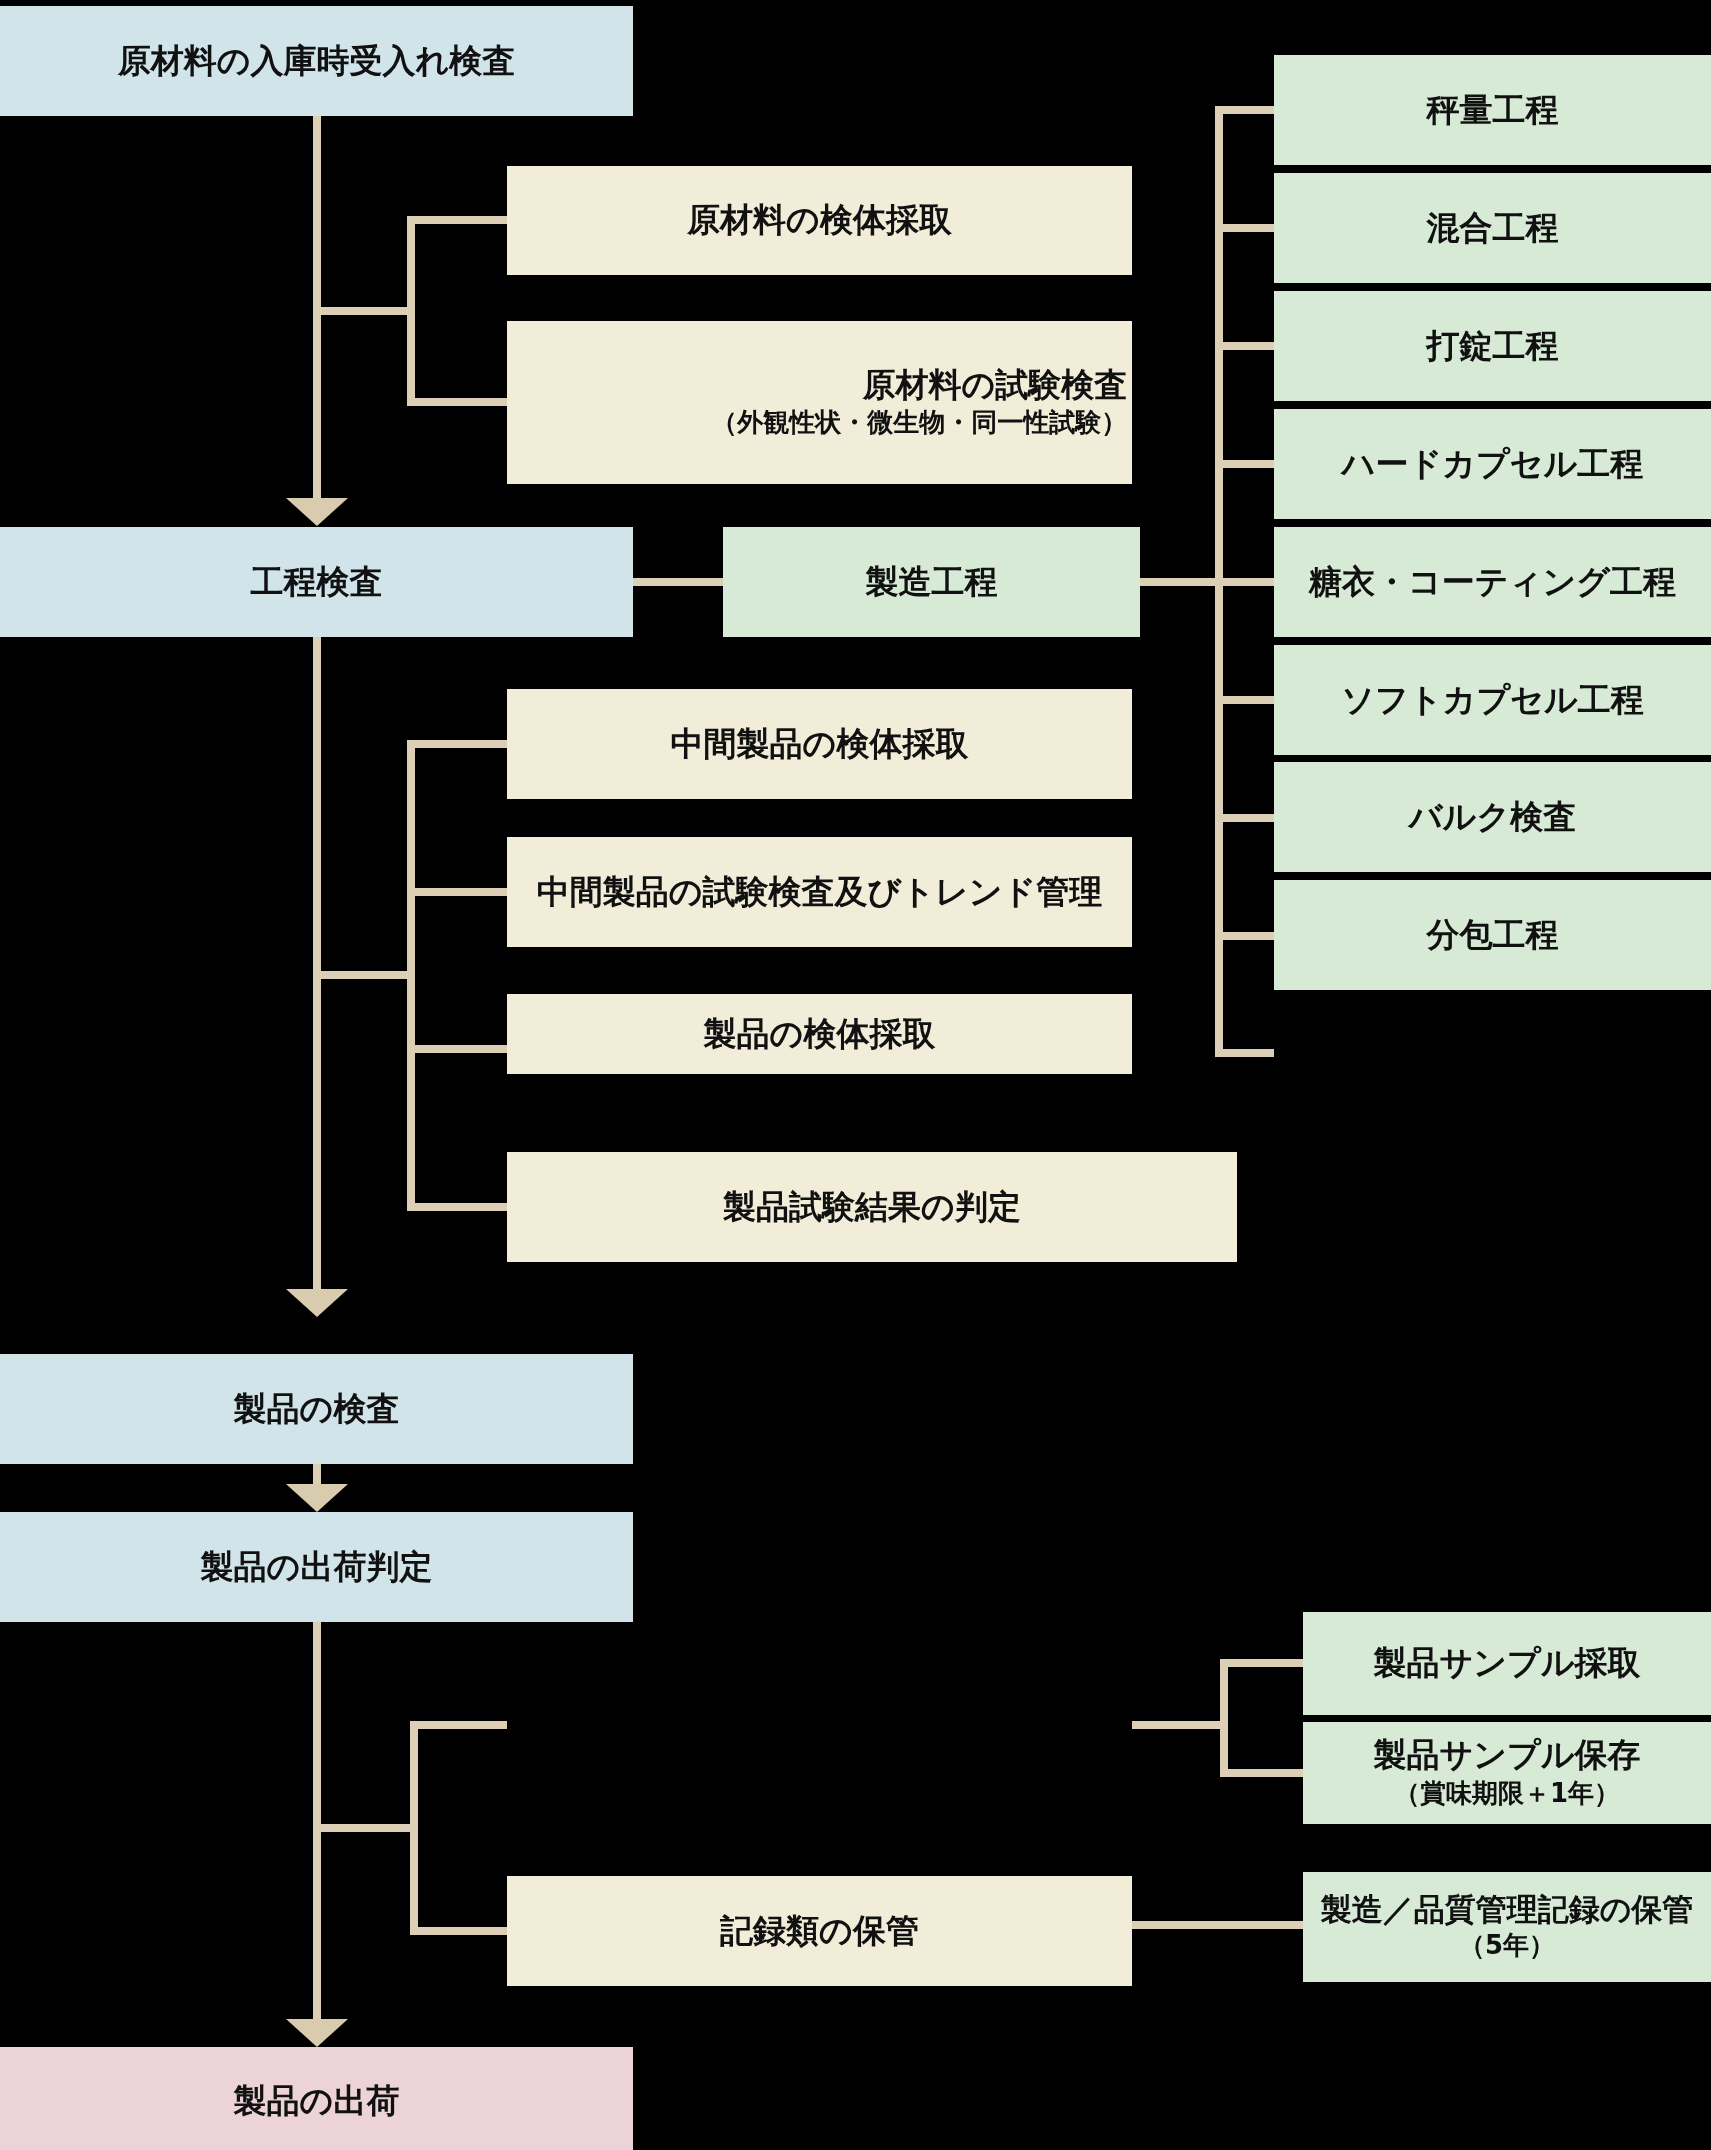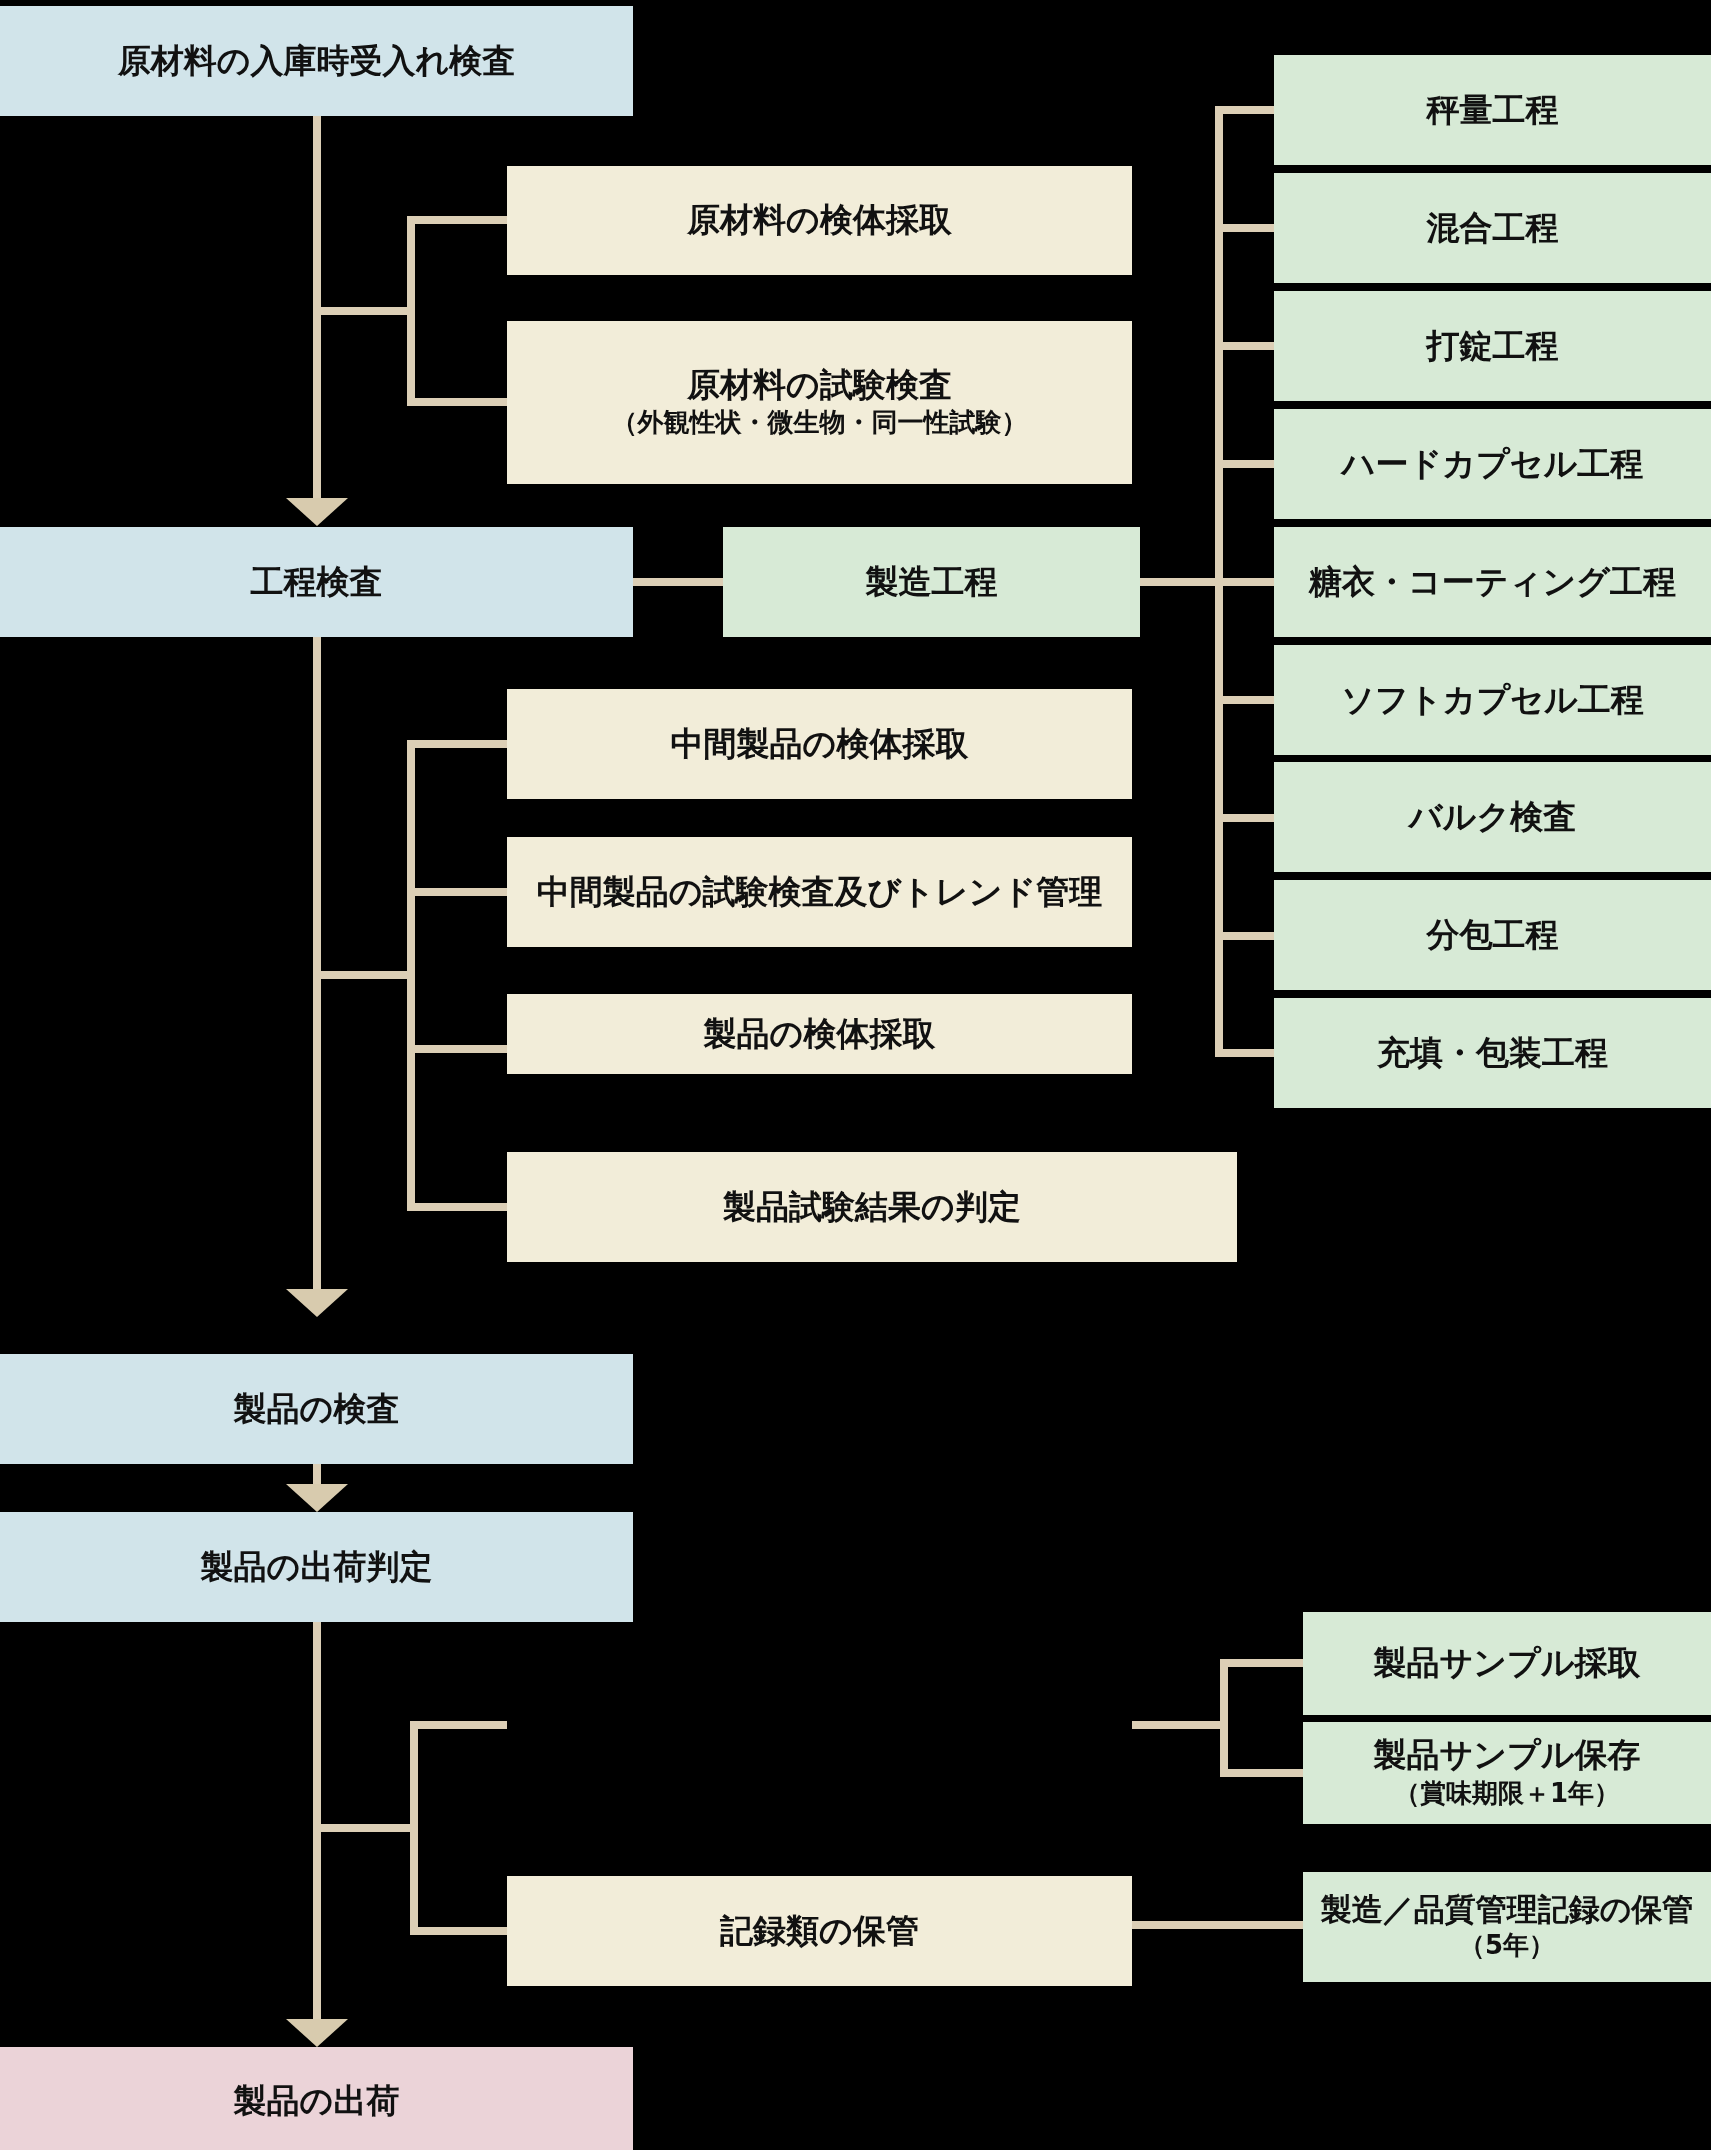--- a/index.html
+++ b/index.html
@@ -109,21 +109,21 @@
   <div class="box blue" style="left:0;top:1506px;width:633px;height:110px;">
     <div class="label">製品の出荷判定</div>
   </div>
   <div class="box pink" style="left:0;top:2041px;width:633px;height:109px;">
     <div class="label">製品の出荷</div>
   </div>
 
   <div class="box cream" style="left:507px;top:160px;width:625px;height:109px;">
     <div class="label">原材料の検体採取</div>
   </div>
-  <div class="box cream" style="left:507px;top:315px;width:625px;height:163px;">
+  <div class="box cream" style="left:507px;top:315px;width:625px;height:163px;align-items:flex-end;">
     <div class="label">原材料の試験検査</div>
     <div class="sub">（外観性状・微生物・同一性試験）</div>
   </div>
 
   <div class="box green" style="left:1274px;top:49px;width:437px;height:110px;">
     <div class="label">秤量工程</div>
   </div>
 
   <div class="box green" style="left:723px;top:521px;width:417px;height:110px;">
     <div class="label">製造工程</div>
@@ -141,23 +141,20 @@
     <div class="label">糖衣・コーティング工程</div>
   </div>
   <div class="box green" style="left:1274px;top:639px;width:437px;height:110px;">
     <div class="label">ソフトカプセル工程</div>
   </div>
   <div class="box green" style="left:1274px;top:756px;width:437px;height:110px;">
     <div class="label">バルク検査</div>
   </div>
   <div class="box green" style="left:1274px;top:874px;width:437px;height:110px;">
     <div class="label">分包工程</div>
-  </div>
-  <div class="box green" style="left:1274px;top:992px;width:437px;height:110px;">
-    <div class="label">充填・包装工程</div>
   </div>
 
   <div class="box cream" style="left:507px;top:683px;width:625px;height:110px;">
     <div class="label">中間製品の検体採取</div>
   </div>
   <div class="box cream" style="left:507px;top:831px;width:625px;height:110px;">
     <div class="label">中間製品の試験検査及びトレンド管理</div>
   </div>
   <div class="box cream" style="left:507px;top:988px;width:625px;height:80px;">
     <div class="label">製品の検体採取</div>

